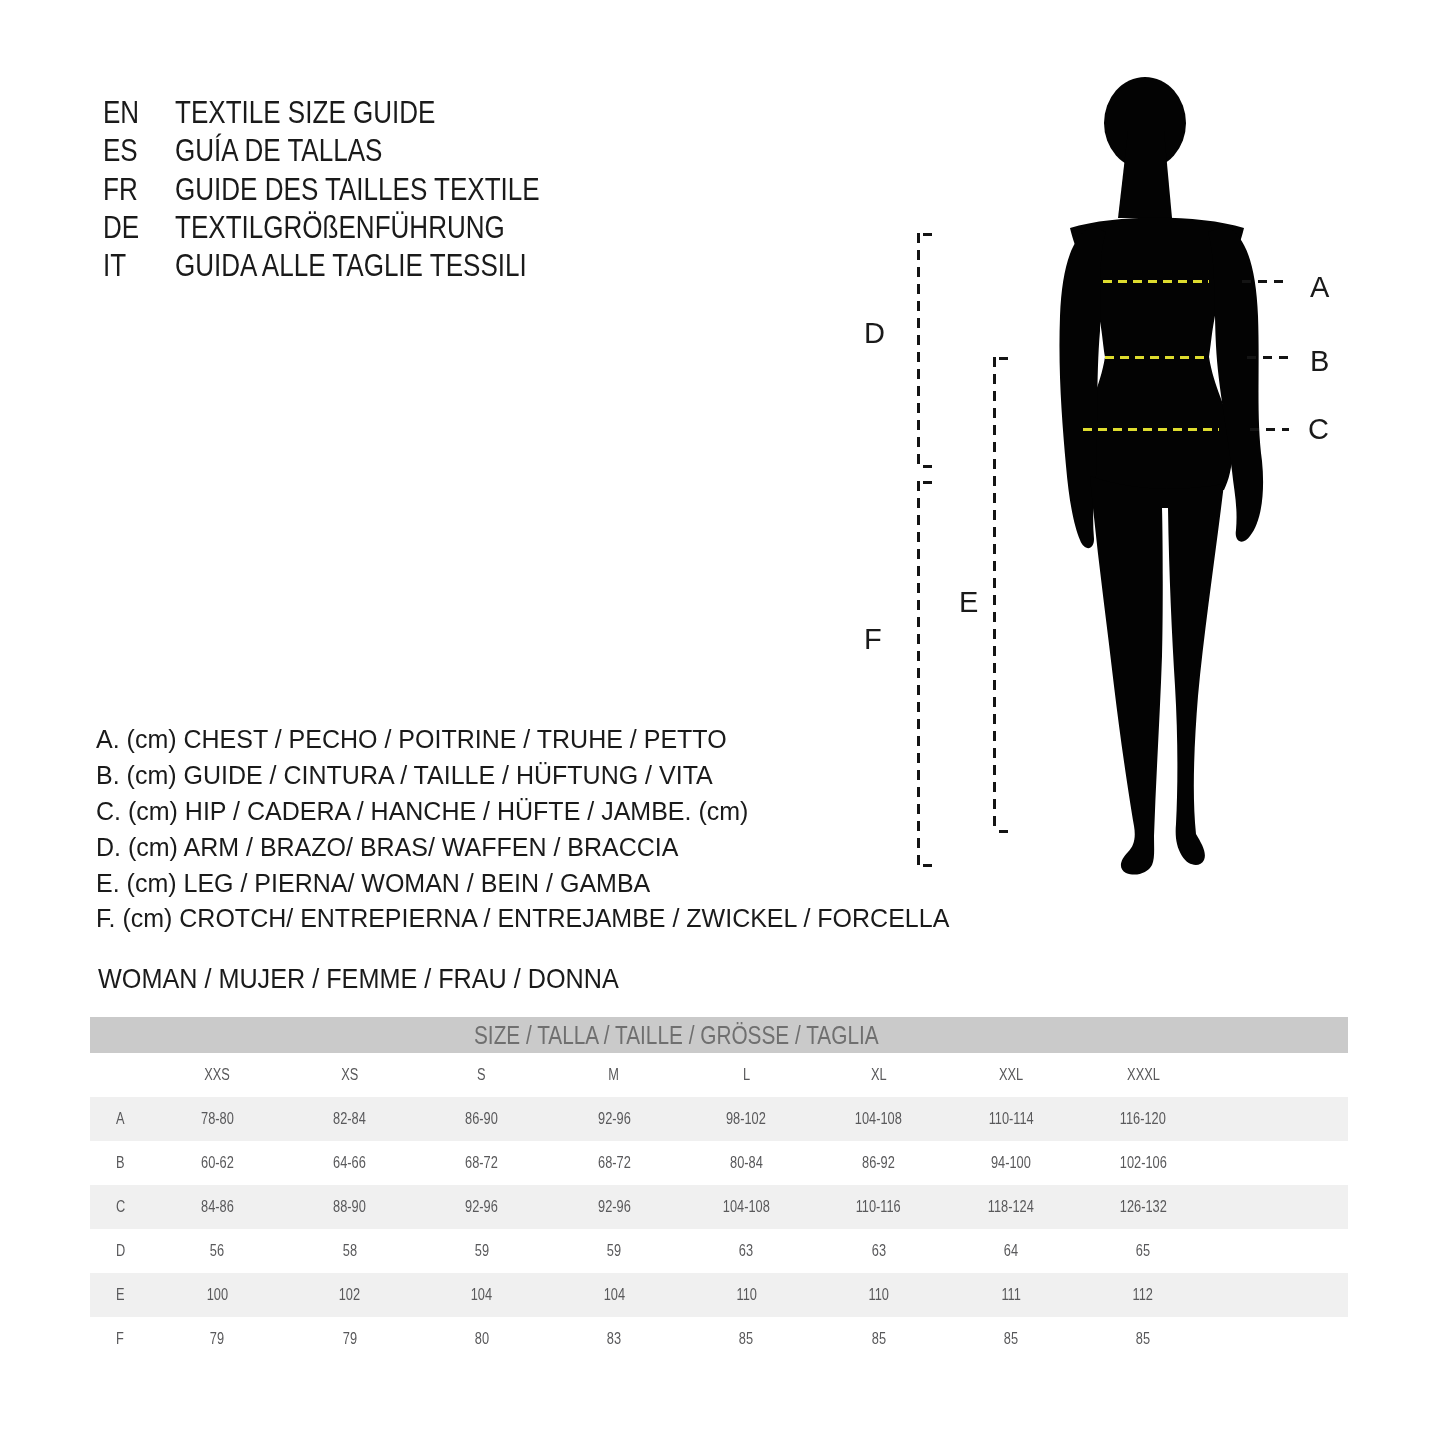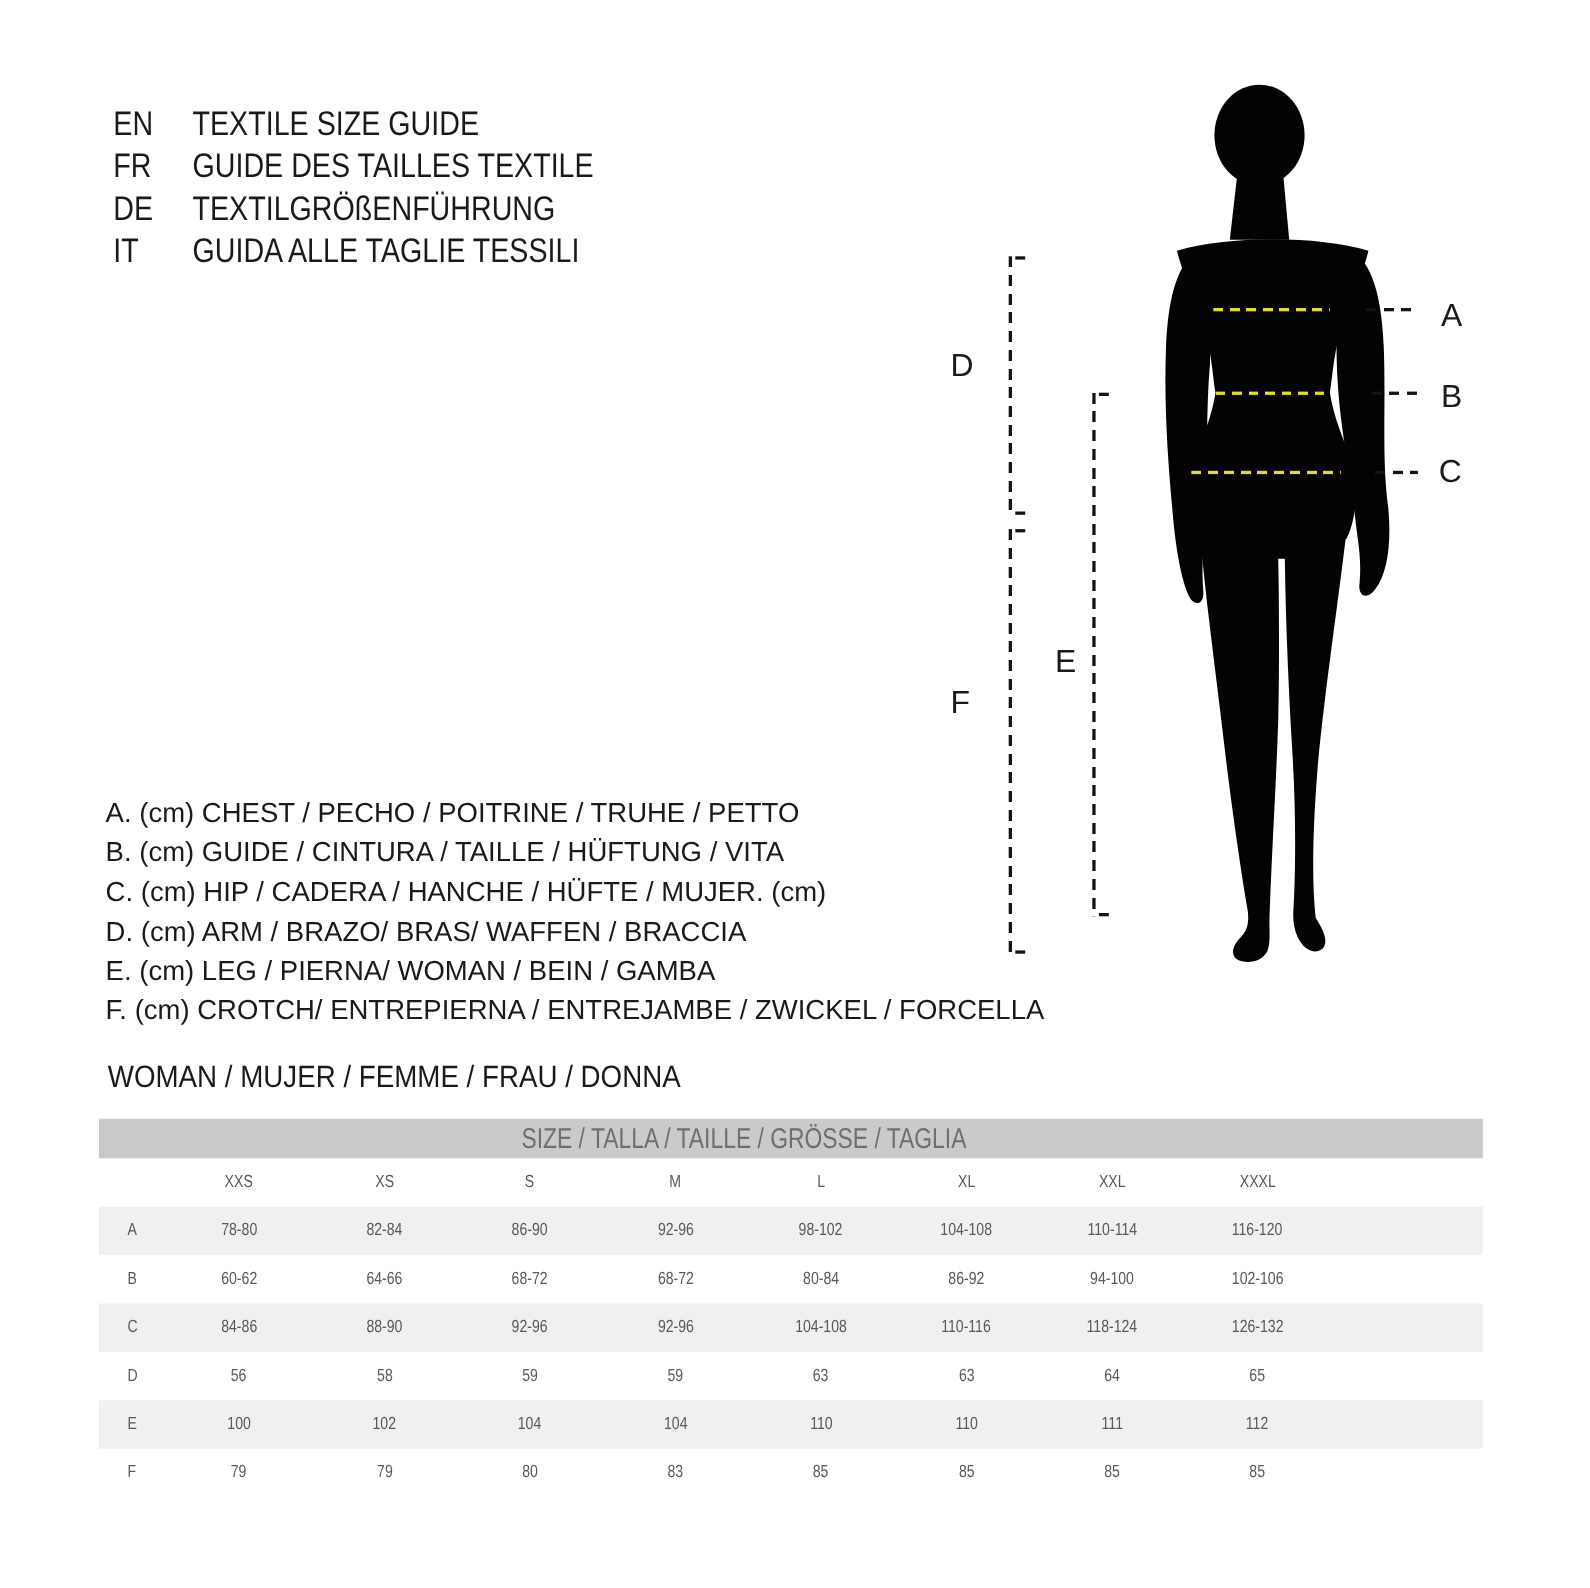--- a/index.html
+++ b/index.html
@@ -42,20 +42,24 @@
 <body>
 
 <div class="canvas">
 
   <div class="langs">
     <div class="lang-row">
       <span class="lang-code"><span class="sx">EN</span></span>
       <span class="sx">TEXTILE SIZE GUIDE</span>
     </div>
     <div class="lang-row">
+      <span class="lang-code"><span class="sx">ES</span></span>
+      <span class="sx">GUÍA DE TALLAS</span>
+    </div>
+    <div class="lang-row">
       <span class="lang-code"><span class="sx">FR</span></span>
       <span class="sx">GUIDE DES TAILLES TEXTILE</span>
     </div>
     <div class="lang-row">
       <span class="lang-code"><span class="sx">DE</span></span>
       <span class="sx">TEXTILGRÖßENFÜHRUNG</span>
     </div>
     <div class="lang-row">
       <span class="lang-code"><span class="sx">IT</span></span>
       <span class="sx">GUIDA ALLE TAGLIE TESSILI</span>
@@ -107,21 +111,21 @@
   <div class="marker" style="left:959px;top:586px;">E</div>
 
   <div class="notes">
     <div class="note-line">
         <span>A. (cm) CHEST / PECHO / POITRINE / TRUHE / PETTO</span>
       </div>
     <div class="note-line">
         <span>B. (cm) GUIDE / CINTURA / TAILLE / HÜFTUNG / VITA</span>
       </div>
     <div class="note-line">
-        <span>C. (cm) HIP / CADERA / HANCHE / HÜFTE / MUJER. (cm)</span>
+        <span>C. (cm) HIP / CADERA / HANCHE / HÜFTE / JAMBE. (cm)</span>
       </div>
     <div class="note-line">
         <span>D. (cm) ARM / BRAZO/ BRAS/ WAFFEN / BRACCIA</span>
       </div>
     <div class="note-line">
         <span>E. (cm) LEG / PIERNA/ WOMAN / BEIN / GAMBA</span>
       </div>
     <div class="note-line">
         <span>F. (cm) CROTCH/ ENTREPIERNA / ENTREJAMBE / ZWICKEL / FORCELLA</span>
       </div>

